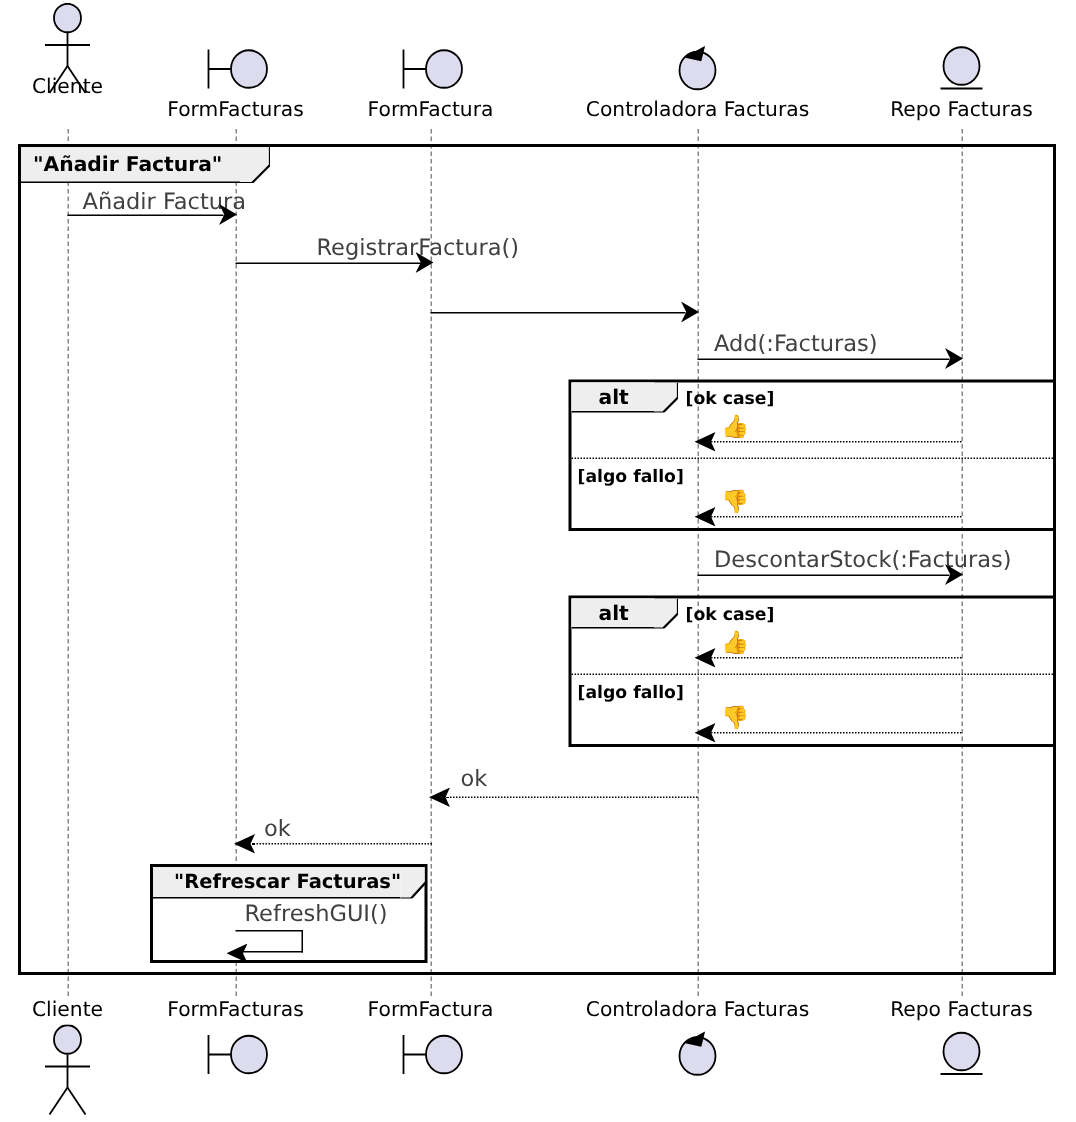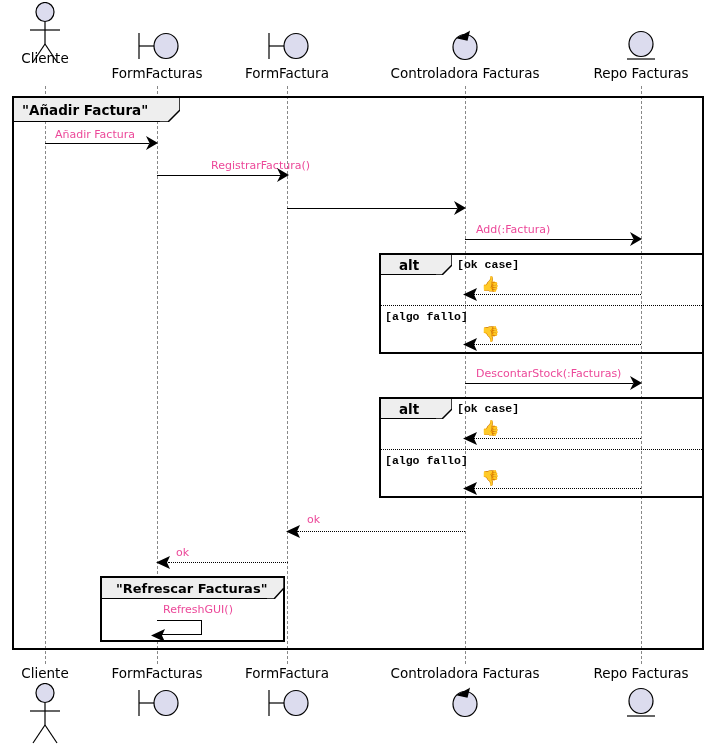--- a/index.html
+++ b/index.html
@@ -99,28 +99,27 @@
     position: absolute;
     border-top: 1.5px dotted #000000;
     height: 0;
   }
   .guard {
     position: absolute;
     font-size: 11.5px;
     font-weight: bold;
     color: #000000;
     white-space: nowrap;
-    font-family: Liberation Mono, monospace;
   }
 
   
   .msg-label {
     position: absolute;
-    font-size: 11px;
-    color: #ec4899;
+    font-size: 15px;
+    color: #404040;
     white-space: nowrap;
     line-height: 15px;
   }
   .msg-glyph {
     position: absolute;
     font-size: 15px;
     line-height: 15px;
     color: #000000;
     white-space: nowrap;
   }
@@ -231,21 +230,21 @@
   <div class="msg-line-solid" style="left:157px; top:175px; width:124px;"></div>
   <svg class="arrow-svg" width="12" height="14" viewBox="0 0 12 14" style="left:277px; top:168px;">
     <path d="M 0 0 L 12 7 L 0 14 L 3.5 7 Z" fill="#000000"></path>
   </svg>
 
   <div class="msg-line-solid" style="left:287px; top:208px; width:170px;"></div>
   <svg class="arrow-svg" width="12" height="14" viewBox="0 0 12 14" style="left:454px; top:201px;">
     <path d="M 0 0 L 12 7 L 0 14 L 3.5 7 Z" fill="#000000"></path>
   </svg>
 
-  <div class="msg-label" style="left:476px; top:222px;">Add(:Factura)</div>
+  <div class="msg-label" style="left:476px; top:222px;">Add(:Facturas)</div>
   <div class="msg-line-solid" style="left:465px; top:239px; width:168px;"></div>
   <svg class="arrow-svg" width="12" height="14" viewBox="0 0 12 14" style="left:630px; top:232px;">
     <path d="M 0 0 L 12 7 L 0 14 L 3.5 7 Z" fill="#000000"></path>
   </svg>
 
   <div class="frame" style="left:379px; top:253px; width:325px; height:101px;"></div>
   <div class="frame-tab" style="left:381px; top:255px; width:55px; height:20px; font-size:13.5px;">
     <div class="frame-tab-body" style="width:55px;"></div>
     <svg class="frame-tab-corner" width="16" height="20" viewBox="0 0 16 20" style="left:55px;">
       <path d="M 0 0 L 16 0 L 16 10 L 6 20 L 0 20 Z" fill="#eeeeee" stroke="none"></path>

